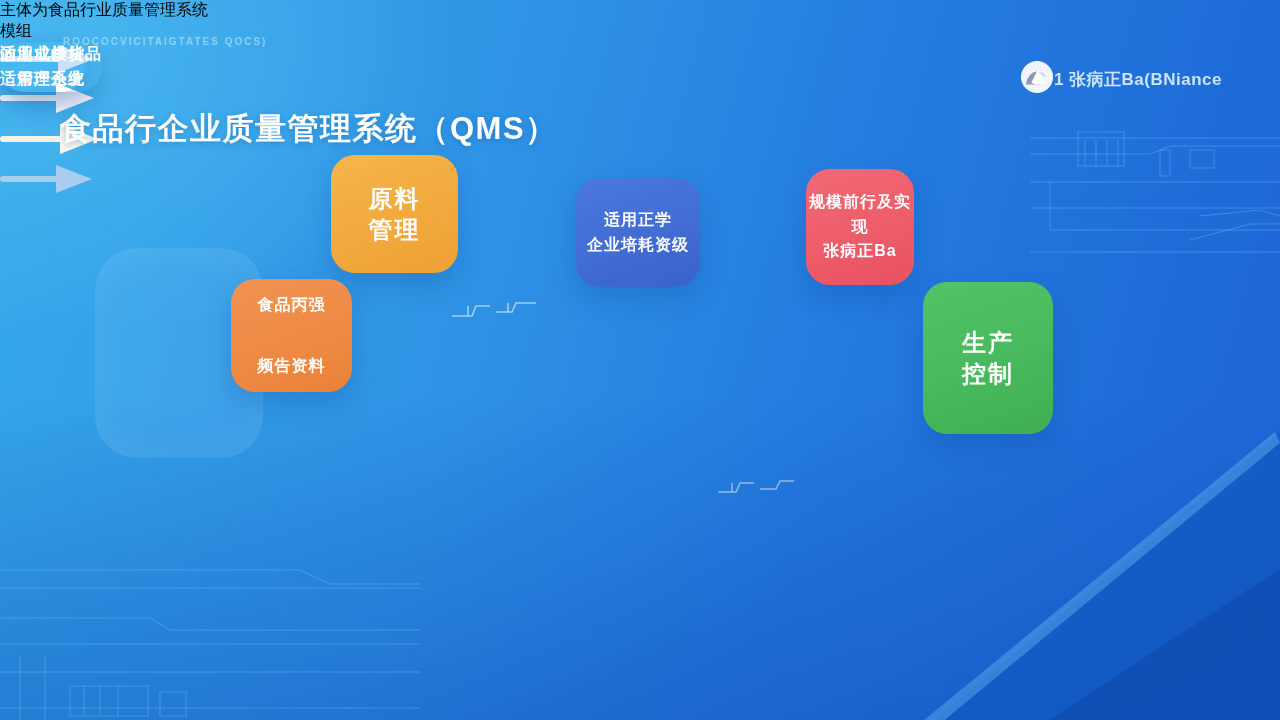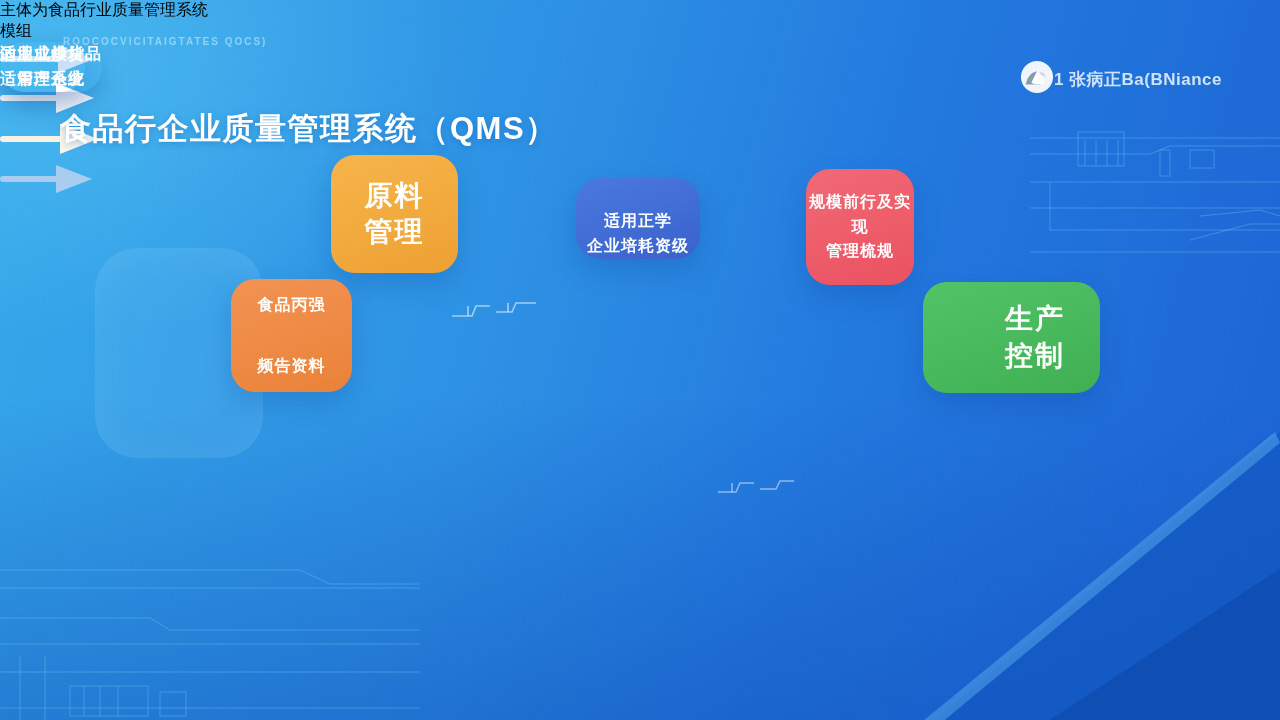--- a/index.html
+++ b/index.html
@@ -34,26 +34,26 @@
     font-size:31px;font-weight:800;letter-spacing:1.5px;color:#FFFFFF;
     text-shadow:0 2px 6px rgba(20,80,160,0.35);margin-top:44px;}
   .brand{position:absolute;right:58px;top:60px;display:flex;align-items:center;}
   .brand-text{font-size:17px;font-weight:600;color:rgba(235,248,255,0.85);letter-spacing:.5px;}
   
   .node{position:absolute;border-radius:24px;color:#fff;
     display:flex;flex-direction:column;align-items:center;justify-content:center;
     text-align:center;font-weight:700;
     box-shadow:0 12px 26px rgba(15,60,140,0.22);}
   .node .l{line-height:1.55;font-size:16px;letter-spacing:1px;}
-  .node.big .l{font-size:28px;line-height:1.3;letter-spacing:2px;}
+  .node.big .l{font-size:24px;line-height:1.3;letter-spacing:2px;}
   .n-raw   {left:331px;top:155px;width:127px;height:118px;background:linear-gradient(160deg,#F6B54A,#EEA033);}
-  .n-tmid  {left:576px;top:178px;width:124px;height:81px;background:linear-gradient(160deg,#4A79DE,#3A62CC);justify-content:flex-end;}
+  .n-tmid  {left:576px;top:178px;width:124px;height:109px;background:linear-gradient(160deg,#4A79DE,#3A62CC);}
   .n-tright{left:806px;top:169px;width:108px;height:116px;background:linear-gradient(160deg,#F16975,#EA5260);}
   .n-lorange{left:231px;top:279px;width:121px;height:113px;background:linear-gradient(160deg,#F29353,#EA8238);gap:36px;}
-  .n-prod  {left:923px;top:282px;width:130px;height:111px;background:linear-gradient(160deg,#52C468,#3FAF52);padding-left:47px;}
+  .n-prod  {left:923px;top:282px;width:130px;height:152px;background:linear-gradient(160deg,#52C468,#3FAF52);}
   .n-lgreen{left:202px;top:408px;width:125px;height:120px;background:linear-gradient(160deg,#52C468,#43B257;}
   .n-lgreen{left:202px;top:408px;width:125px;height:120px;background:linear-gradient(160deg,#52C468,#43B257);}
   .n-rlight{left:967px;top:410px;width:128px;height:113px;
     background:linear-gradient(160deg,rgba(126,182,242,0.80),rgba(88,148,224,0.70));
     border:1px solid rgba(255,255,255,0.28);}
   .n-bred  {left:323px;top:513px;width:130px;height:120px;background:linear-gradient(160deg,#F16975,#EA5260);}
   .n-bmid  {left:573px;top:500px;width:126px;height:115px;background:linear-gradient(160deg,#4A79DE,#3A62CC);}
   .n-borange{left:843px;top:512px;width:130px;height:120px;background:linear-gradient(160deg,#F3B84C,#E9A52F);}
   .pill{position:absolute;background:#FDFEFF;color:#4D9BE2;
     display:flex;align-items:center;justify-content:center;
@@ -164,21 +164,21 @@
     <div class="l">管理</div>
   </div>
 
   <div class="node n-tmid">
     <div class="l">适用正学</div>
     <div class="l">企业培耗资级</div>
   </div>
 
   <div class="node n-tright">
     <div class="l">规模前行及实现</div>
-    <div class="l">管理梳规</div>
+    <div class="l">张病正Ba</div>
   </div>
 
   <div class="node n-lorange">
     <div class="l">食品丙强</div>
     <div class="l">频告资料</div>
   </div>
 
   <div class="node big n-prod">
     <div class="l">生产</div>
     <div class="l">控制</div>

